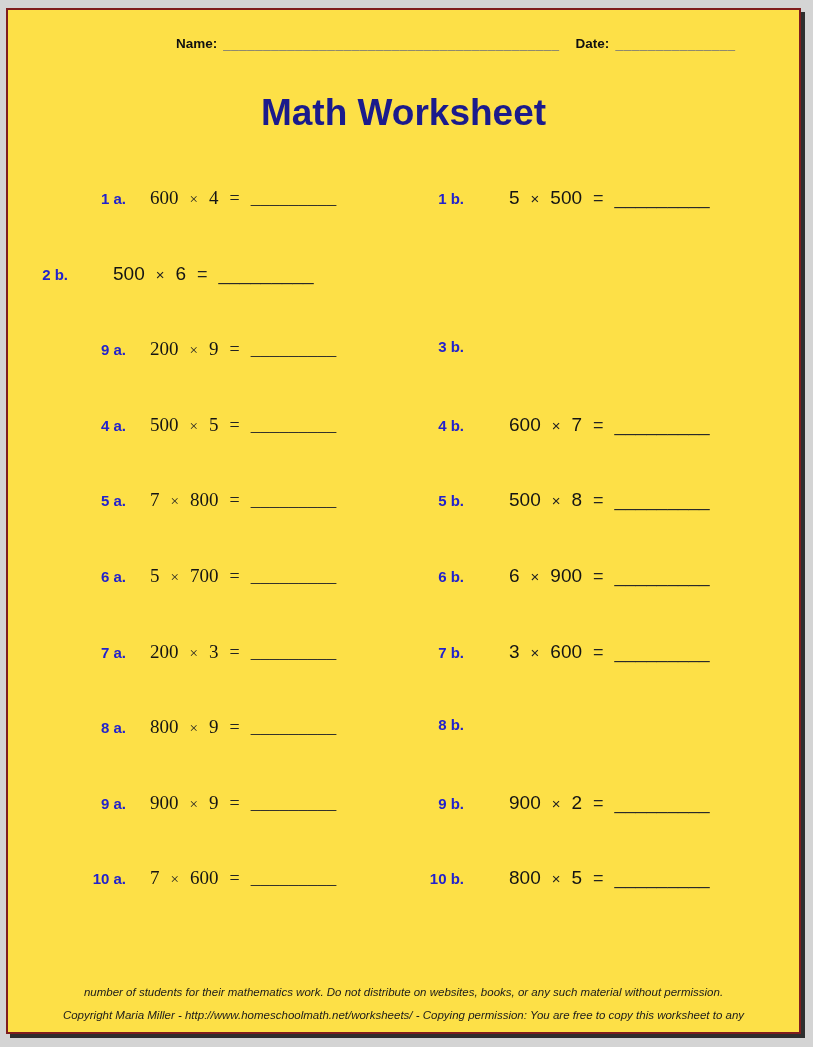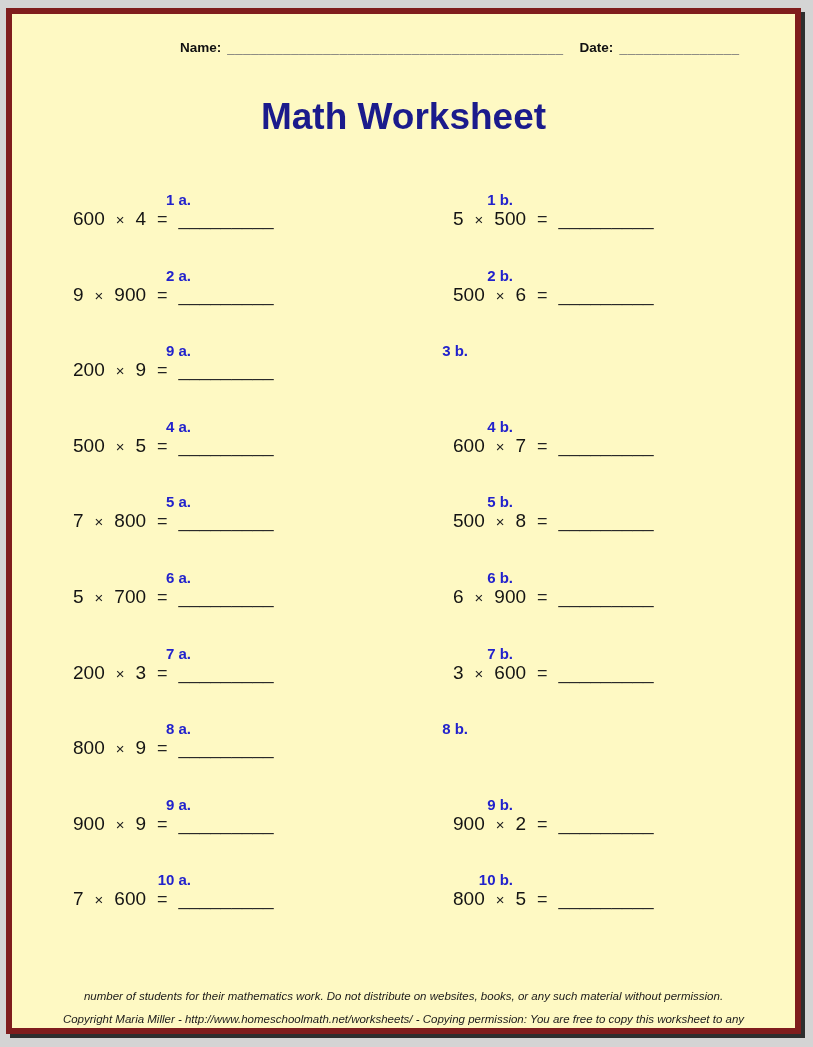--- a/index.html
+++ b/index.html
@@ -6,22 +6,22 @@
   html, body {
     width: 813px;
     background: #d4d4d4;
     font-family: "Liberation Sans", sans-serif;
   }
   .page {
     position: relative;
     margin: 8px 12px 12px 6px;
     width: 795px;
     height: 1026px;
-    background: #fef9c3;
-    border: 6px solid #7f1d1d;
+    background: #fde047;
+    border: 2px solid #7f1d1d;
     box-shadow: 4px 4px 0 #2e2e2e;
     overflow: hidden;
   }
   
   .header-row {
     margin-top: 26px;
     padding-left: 168px;
     font-size: 13.5px;
     font-weight: bold;
     color: #111;
@@ -39,38 +39,38 @@
     margin-top: 40px;
     text-align: center;
     color: #1b1b8c;
     font-size: 37px;
     font-weight: bold;
     line-height: 44px;
   }
   
   .problems { margin-top: 52px; }
   .row { display: flex; height: 75.6px; }
-  .cell { display: flex; align-items: baseline; flex-direction: column; }
+  .cell { display: flex; align-items: baseline; }
   .col-a { width: 396px; }
   .col-b { flex: 1; }
   .plabel {
     flex: none;
     text-align: right;
     color: #2222cc;
     font-weight: bold;
     font-size: 15px;
   }
   .col-a .plabel { width: 118px; }
   .col-b .plabel { width: 60px; }
   .expr {
     color: #141414;
     font-size: 19px;
     white-space: nowrap;
   }
-  .col-a .expr { margin-left: 61px; }
+  .col-a .expr { margin-left: 24px; font-family: Liberation Serif, serif; }
   .col-b .expr { margin-left: 45px; }
   .op { font-size: 15px; margin: 0 11px; color: #222; }
   .eq { font-size: 18px; margin: 0 11px; color: #222; }
   .blank { color: #2a2a2a; letter-spacing: 0; }
   
   .footer {
     margin-top: 38px;
     text-align: center;
     font-style: italic;
     font-size: 11.5px;
@@ -94,24 +94,20 @@
   <div class="cell col-a">
     <span class="plabel">1 a.</span>
     <span class="expr"><span>600</span><span class="op">×</span><span>4</span><span class="eq">=</span><span class="blank">_________</span></span>
   </div>
   <div class="cell col-b">
     <span class="plabel">1 b.</span>
     <span class="expr"><span>5</span><span class="op">×</span><span>500</span><span class="eq">=</span><span class="blank">_________</span></span>
   </div>
       </div>
       <div class="row">
-  <div class="cell col-a">
-    <span class="plabel">2 a.</span>
-    <span class="expr"><span>9</span><span class="op">×</span><span>900</span><span class="eq">=</span><span class="blank">_________</span></span>
-  </div>
   <div class="cell col-b">
     <span class="plabel">2 b.</span>
     <span class="expr"><span>500</span><span class="op">×</span><span>6</span><span class="eq">=</span><span class="blank">_________</span></span>
   </div>
       </div>
       <div class="row">
   <div class="cell col-a">
     <span class="plabel">9 a.</span>
     <span class="expr"><span>200</span><span class="op">×</span><span>9</span><span class="eq">=</span><span class="blank">_________</span></span>
   </div>

